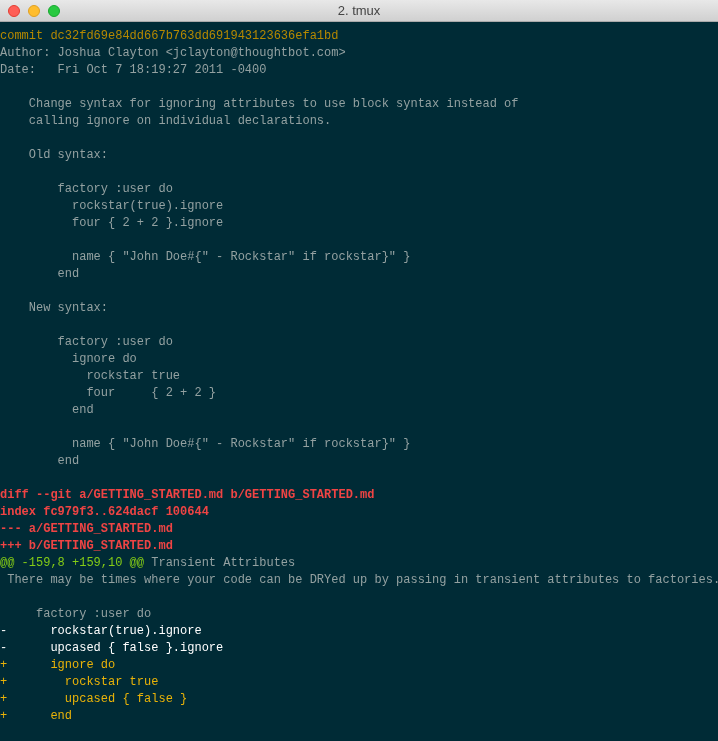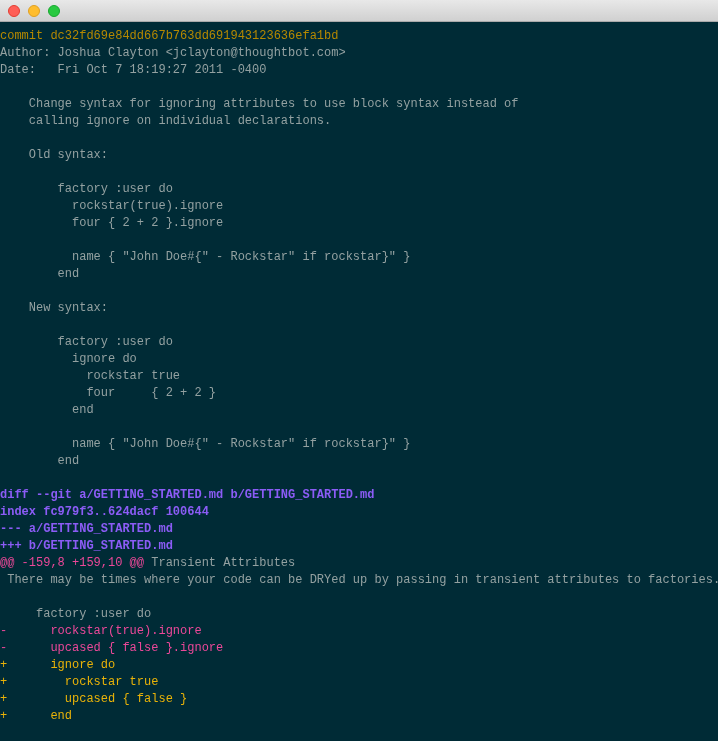--- a/index.html
+++ b/index.html
@@ -43,30 +43,31 @@
       font-size: 13px;
       pointer-events: none;
     }
     .terminal {
       padding: 6px 0;
       line-height: 17px;
       white-space: pre;
     }
     .line { display: block; }
     .yellow { color: #b58900; }
-    .cyan { color: #ec4899; }
+    .cyan { color: #84cc16; }
     .green { color: #eab308; }
-    .red { color: #ec4899; }
-    .white { color: #8b5cf6; }
+    .red { color: #ffffff; }
+    .white { color: #ef4444; }
     .bold { font-weight: bold; }
   </style>
 </head>
 <body>
 
 <div class="titlebar">
   <div class="traffic-lights">
     <div class="light red"></div>
     <div class="light yellow"></div>
     <div class="light green"></div>
   </div>
+  <div class="title">2. tmux</div>
 </div>
 
 <div class="terminal" id="terminal"><div class="line"><span class="yellow">commit dc32fd69e84dd667b763dd691943123636efa1bd</span></div><div class="line"><span>Author: Joshua Clayton &lt;jclayton@thoughtbot.com&gt;</span></div><div class="line"><span>Date:   Fri Oct 7 18:19:27 2011 -0400</span></div><div class="line"><span> </span></div><div class="line"><span>    Change syntax for ignoring attributes to use block syntax instead of</span></div><div class="line"><span>    calling ignore on individual declarations.</span></div><div class="line"><span> </span></div><div class="line"><span>    Old syntax:</span></div><div class="line"><span> </span></div><div class="line"><span>        factory :user do</span></div><div class="line"><span>          rockstar(true).ignore</span></div><div class="line"><span>          four { 2 + 2 }.ignore</span></div><div class="line"><span> </span></div><div class="line"><span>          name { "John Doe#{" - Rockstar" if rockstar}" }</span></div><div class="line"><span>        end</span></div><div class="line"><span> </span></div><div class="line"><span>    New syntax:</span></div><div class="line"><span> </span></div><div class="line"><span>        factory :user do</span></div><div class="line"><span>          ignore do</span></div><div class="line"><span>            rockstar true</span></div><div class="line"><span>            four     { 2 + 2 }</span></div><div class="line"><span>          end</span></div><div class="line"><span> </span></div><div class="line"><span>          name { "John Doe#{" - Rockstar" if rockstar}" }</span></div><div class="line"><span>        end</span></div><div class="line"><span> </span></div><div class="line"><span class="white bold">diff --git a/GETTING_STARTED.md b/GETTING_STARTED.md</span></div><div class="line"><span class="white bold">index fc979f3..624dacf 100644</span></div><div class="line"><span class="white bold">--- a/GETTING_STARTED.md</span></div><div class="line"><span class="white bold">+++ b/GETTING_STARTED.md</span></div><div class="line"><span class="cyan">@@ -159,8 +159,10 @@</span><span> Transient Attributes</span></div><div class="line"><span> There may be times where your code can be DRYed up by passing in transient attributes to factories.</span></div><div class="line"><span> </span></div><div class="line"><span>     factory :user do</span></div><div class="line"><span class="red">-      rockstar(true).ignore</span></div><div class="line"><span class="red">-      upcased { false }.ignore</span></div><div class="line"><span class="green">+      ignore do</span></div><div class="line"><span class="green">+        rockstar true</span></div><div class="line"><span class="green">+        upcased { false }</span></div><div class="line"><span class="green">+      end</span></div><div class="line"><span></span></div></div>
 
 </body></html>

